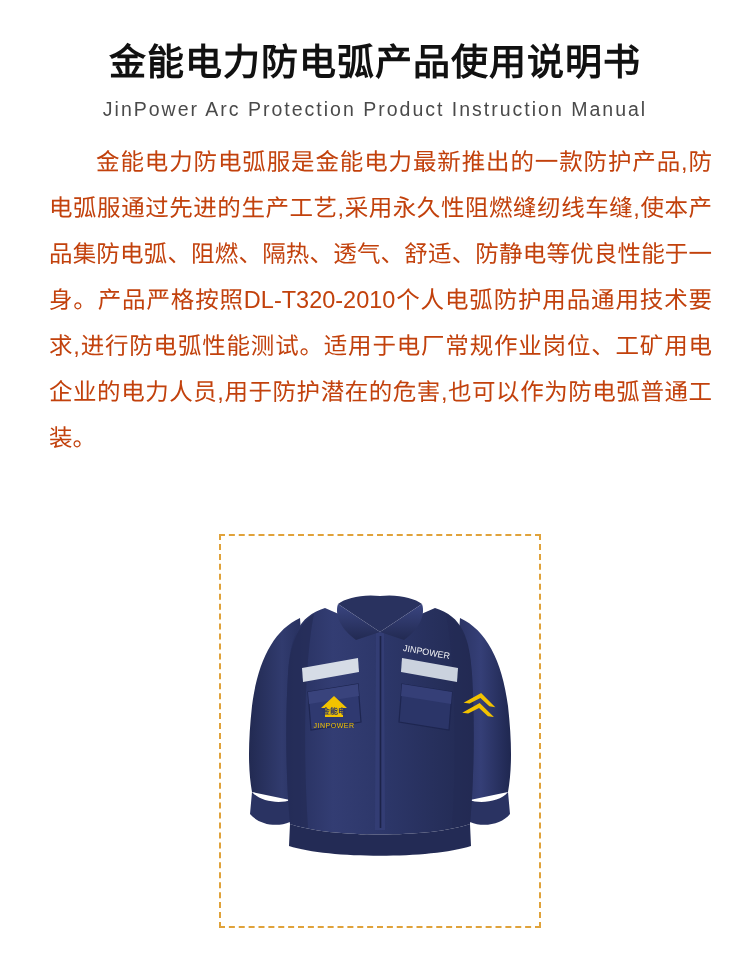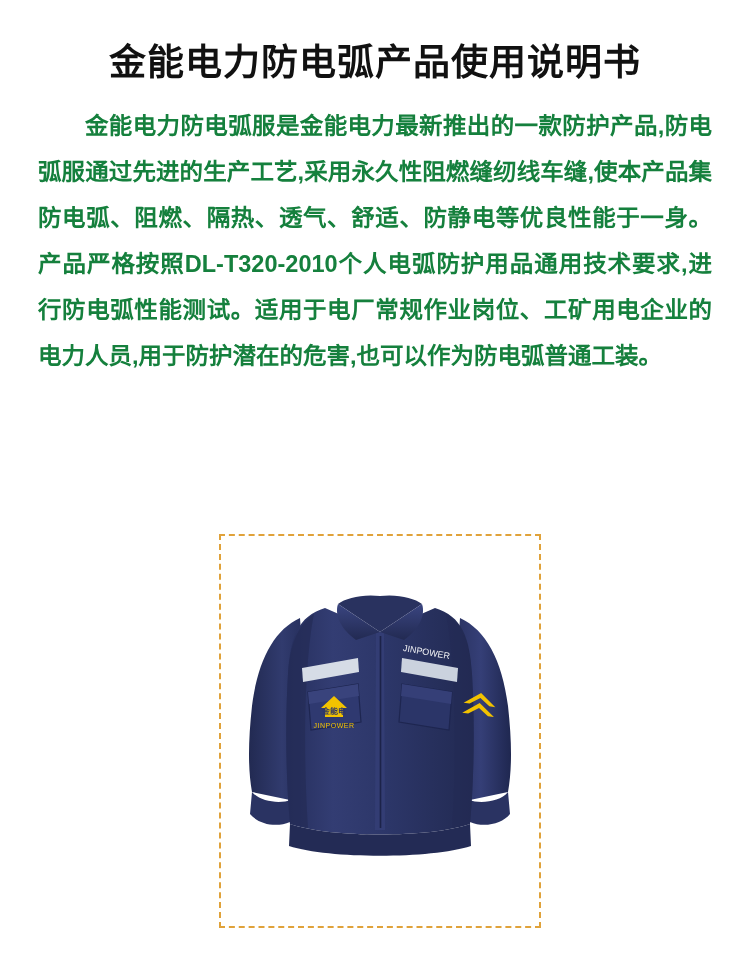--- a/index.html
+++ b/index.html
@@ -54,29 +54,28 @@
     font-size: 28px;
     font-weight: bold;
     color: #f6a500;
     letter-spacing: 1px;
     line-height: 1.2;
   }
 
   
   .body-text {
     margin: 0;
-    padding: 18px 38px 0 38px;
+    padding: 18px 38px 0 49px;
     font-size: 23.5px;
     line-height: 46px;
-    color: #15803d;
+    color: #c2410c;
     text-align: justify;
     text-justify: inter-ideograph;
     text-indent: 2em;
     letter-spacing: 0px;
-    font-weight: bold;
   }
 
   
   .figure-wrap {
     position: absolute;
     left: 219px;
     top: 534px;
     width: 322px;
     height: 394px;
   }
@@ -111,20 +110,21 @@
     white-space: nowrap;
   }
 </style>
 </head>
 <body>
 
 <div class="page">
 
   <h1 class="doc-title">金能电力防电弧产品使用说明书</h1>
 
+  <div class="doc-subtitle">JinPower Arc Protection Product Instruction Manual</div>
 
 
   <p class="body-text">金能电力防电弧服是金能电力最新推出的一款防护产品,防电弧服通过先进的生产工艺,采用永久性阻燃缝纫线车缝,使本产品集防电弧、阻燃、隔热、透气、舒适、防静电等优良性能于一身。产品严格按照DL-T320-2010个人电弧防护用品通用技术要求,进行防电弧性能测试。适用于电厂常规作业岗位、工矿用电企业的电力人员,用于防护潜在的危害,也可以作为防电弧普通工装。</p>
 
   <div class="figure-wrap">
     <div class="figure-frame"></div>
     <div class="figure-inner">
 
       <svg class="jacket-svg" viewBox="0 0 300 350" aria-hidden="true">
         <defs>

